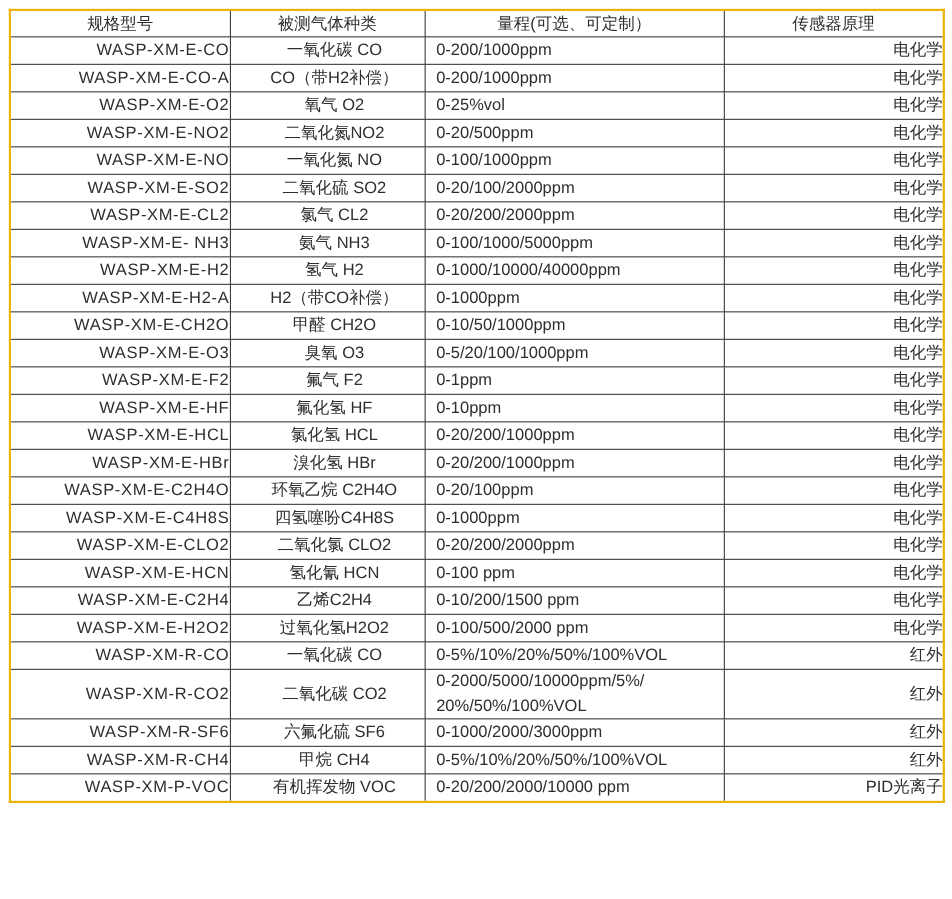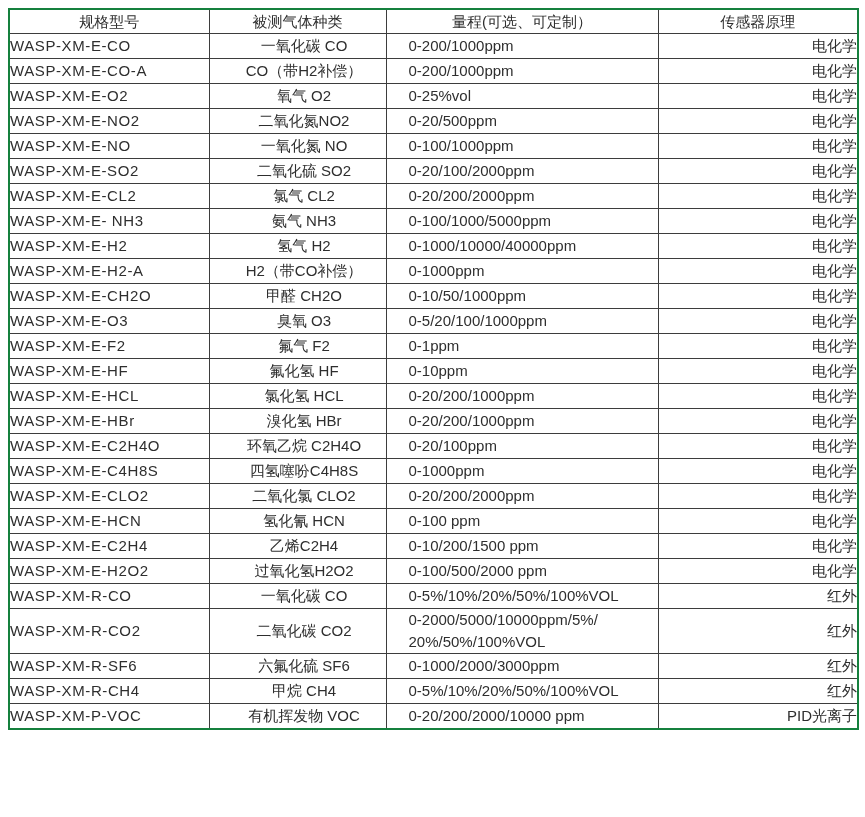--- a/index.html
+++ b/index.html
@@ -11,21 +11,21 @@
     width: 865px;
     height: 817px;
     font-family: "Liberation Sans", "DejaVu Sans", sans-serif;
     box-sizing: border-box;
   }
   .spec-table {
     border-collapse: collapse;
     table-layout: fixed;
     margin: 8px 8px 0 8px;
     width: 849px;
-    border: 2px solid #15803d;
+    border: 2px solid #eab308;
   }
   .spec-table col.c-model     { width: 200px; }
   .spec-table col.c-gas       { width: 177px; }
   .spec-table col.c-range     { width: 272px; }
   .spec-table col.c-principle { width: 200px; }
   .spec-table th,
   .spec-table td {
     border: 1px solid #3d3d3d;
     font-size: 15px;
     color: #2e2e2e;
@@ -34,30 +34,30 @@
     padding: 0;
     overflow: hidden;
     vertical-align: middle;
   }
   .spec-table th {
     font-weight: normal;
     text-align: center;
     height: 23px;
   }
   .spec-table td:nth-child(1) {
-    text-align: left;
+    text-align: right;
     letter-spacing: 0.6px;
   }
   .spec-table td:nth-child(2) {
     text-align: center;
     padding-left: 13px;
   }
   .spec-table td:nth-child(3) {
     text-align: left;
-    padding-left: 22px;
+    padding-left: 10px;
     white-space: pre-line;
   }
   .spec-table td:nth-child(4) {
     text-align: right;
   }
 </style>
 </head>
 <body>
 
 <table class="spec-table">

